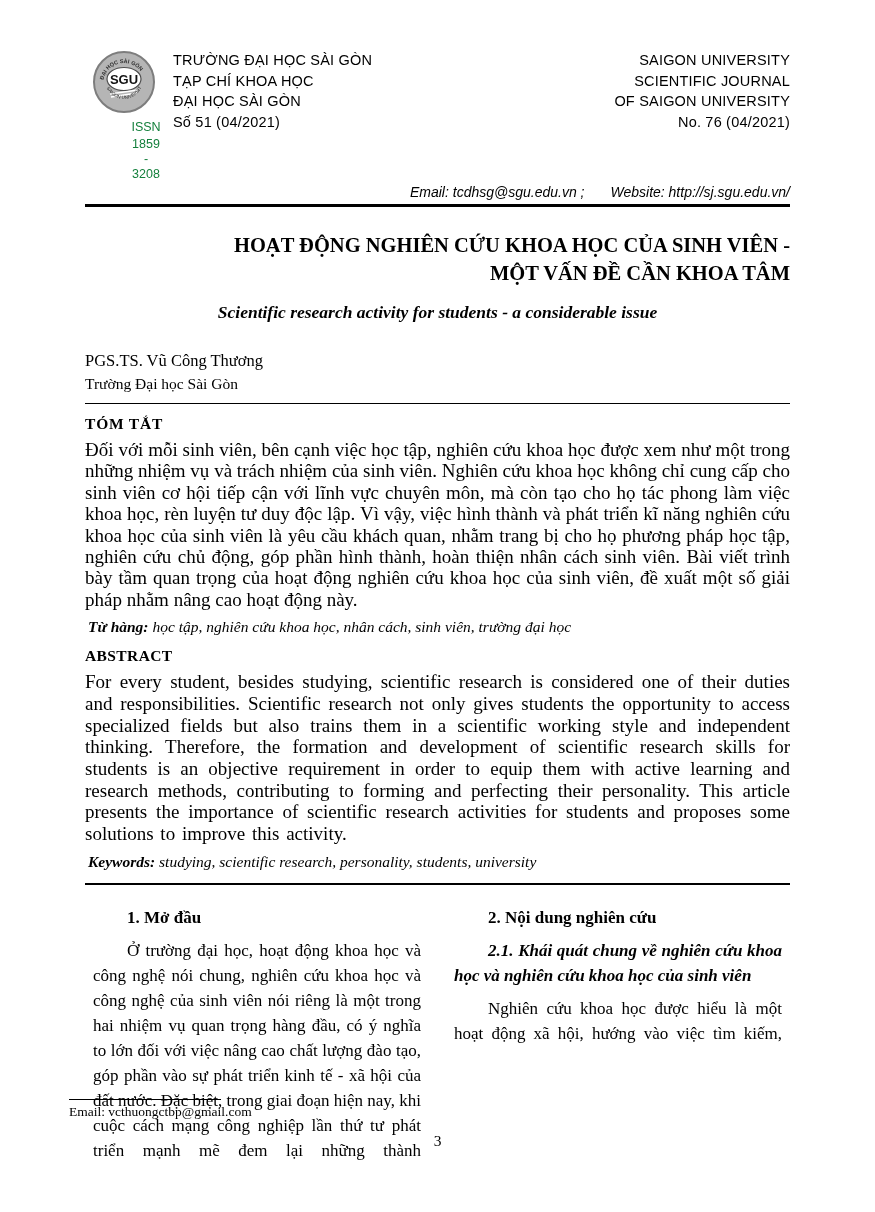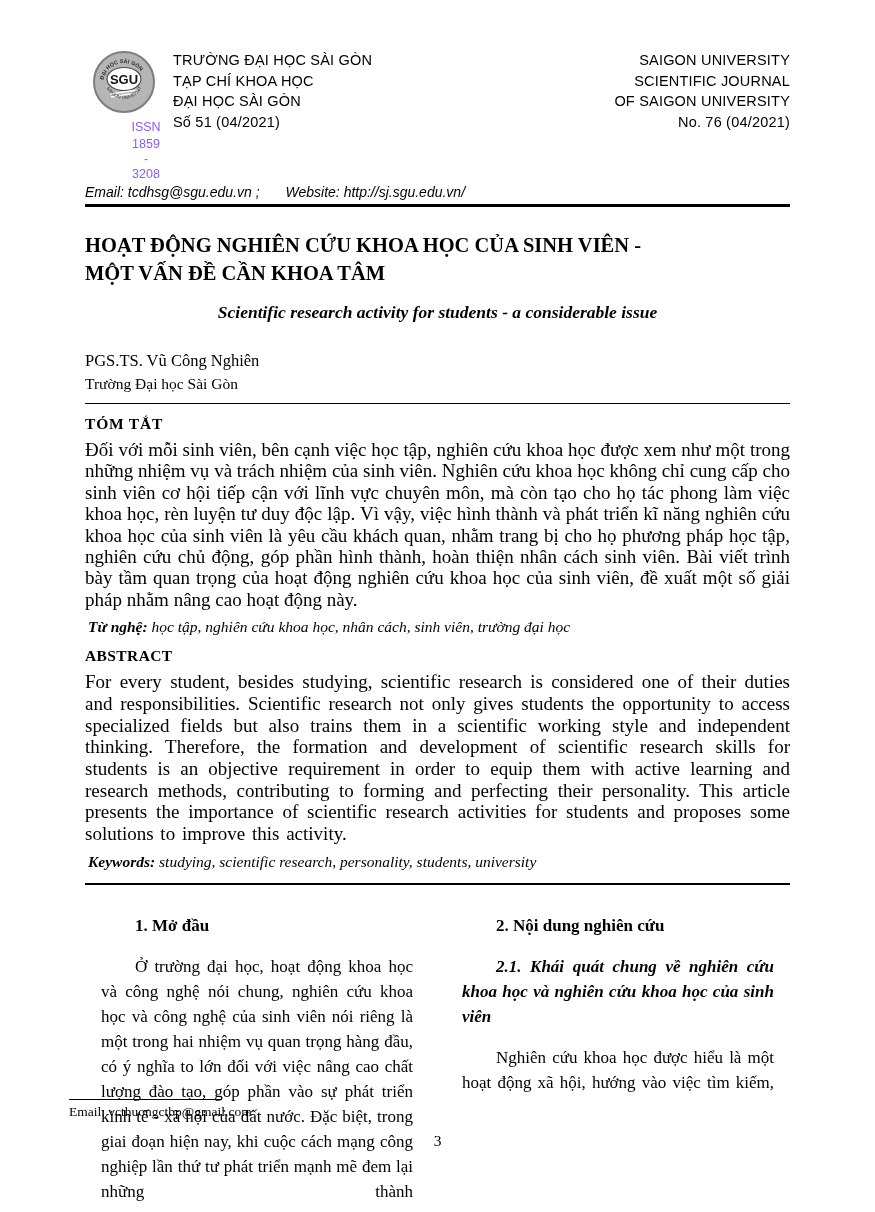--- a/index.html
+++ b/index.html
@@ -10,50 +10,50 @@
     background:#fff;
     box-sizing:border-box;
     padding:50px 85px 0 85px;
     font-family:"Liberation Serif",serif;
     color:#000;
     overflow:hidden;
   }
   
   .hdr{display:flex;align-items:flex-start;}
   .logo-col{width:78px;text-align:center;flex:0 0 78px;}
-  .issn{font-family:"Liberation Sans",sans-serif;font-size:12.5px;line-height:15px;color:#8b5cf6;margin-top:2px;margin-left:44px;}
+  .issn{font-family:"Liberation Sans",sans-serif;font-size:12.5px;line-height:15px;color:#15803d;margin-top:2px;margin-left:44px;}
   .hdr-left{margin-left:10px;}
   .hdr-right{margin-left:auto;text-align:right;}
   .hdr-line{font-family:"Liberation Sans",sans-serif;font-size:14.5px;line-height:20.5px;letter-spacing:.2px;}
   .hdr-bold{font-weight:normal;}
   .contact-line{
-    text-align:left;font-family:"Liberation Sans",sans-serif;
+    text-align:right;font-family:"Liberation Sans",sans-serif;
     font-style:italic;font-size:14px;margin-top:2px;
   }
   .contact-line .gap{display:inline-block;width:26px;}
   .rule-thick{border-bottom:3px solid #000;margin-top:4px;}
   
-  .title-vi{margin-top:24px;text-align:left;font-size:20.5px;font-weight:bold;line-height:28px;}
+  .title-vi{margin-top:24px;text-align:right;font-size:20.5px;font-weight:bold;line-height:28px;}
   .title-vi span{display:block;}
   .title-en{margin-top:15px;text-align:center;font-size:17.5px;font-weight:bold;font-style:italic;}
   
   .author-name{margin-top:28px;font-size:16.5px;}
   .author-affil{margin-top:4px;font-size:15.5px;}
   .rule-thin{border-bottom:1.5px solid #000;margin-top:10px;}
   
   .sec-head{margin-top:11px;font-size:15.5px;font-weight:bold;letter-spacing:.8px;}
   .abs-body{margin-top:6px;font-size:19px;line-height:21.4px;text-align:justify;}
   .abs-body.en{word-spacing:2px;line-height:21.7px;}
   .kw-line{margin-top:8px;font-size:15.5px;font-style:italic;padding-left:3px;}
   .kw-label{font-weight:bold;}
   .rule-mid{border-bottom:2.5px solid #000;margin-top:12px;}
   
   .cols{display:flex;gap:17px;margin-top:12px;}
   .col{flex:1 1 0;font-size:17px;line-height:25px;text-align:justify;}
-  .col p{margin:16px;text-indent:34px;}
+  .col p{margin:8px;text-indent:34px;}
   .col p.noindent{text-indent:0;}
   .col p.cont{text-align-last:justify;}
   .col .h-num{font-weight:bold;}
   .col .h-italic{font-weight:bold;font-style:italic;}
   
   .footnote{position:absolute;left:69px;top:1099px;width:340px;}
   .footnote-rule{width:152px;border-top:1.5px solid #000;}
   .footnote-text{font-size:13.5px;margin-top:4px;}
   .pageno{position:absolute;left:0;top:1132px;width:100%;text-align:center;font-size:15.5px;}
 </style>
@@ -106,28 +106,28 @@
   </div>
 
   <div class="rule-thick"></div>
 
   <h1 class="title-vi" style="margin:24px 0 0 0;">
     <span>HOẠT ĐỘNG NGHIÊN CỨU KHOA HỌC CỦA SINH VIÊN -</span>
     <span>MỘT VẤN ĐỀ CẦN KHOA TÂM</span>
   </h1>
   <div class="title-en">Scientific research activity for students - a considerable issue</div>
 
-  <div class="author-name">PGS.TS. Vũ Công Nghiên</div>
+  <div class="author-name">PGS.TS. Vũ Công Thương</div>
   <div class="author-affil">Trường Đại học Sài Gòn</div>
   <div class="rule-thin"></div>
 
   <div class="sec-head">TÓM TẮT</div>
   <div class="abs-body">Đối với mỗi sinh viên, bên cạnh việc học tập, nghiên cứu khoa học được xem như một trong những nhiệm vụ và trách nhiệm của sinh viên. Nghiên cứu khoa học không chỉ cung cấp cho sinh viên cơ hội tiếp cận với lĩnh vực chuyên môn, mà còn tạo cho họ tác phong làm việc khoa học, rèn luyện tư duy độc lập. Vì vậy, việc hình thành và phát triển kĩ năng nghiên cứu khoa học của sinh viên là yêu cầu khách quan, nhằm trang bị cho họ phương pháp học tập, nghiên cứu chủ động, góp phần hình thành, hoàn thiện nhân cách sinh viên. Bài viết trình bày tầm quan trọng của hoạt động nghiên cứu khoa học của sinh viên, đề xuất một số giải pháp nhằm nâng cao hoạt động này.</div>
   <div class="kw-line">
-    <span class="kw-label">Từ nghệ:</span><span> học tập, nghiên cứu khoa học, nhân cách, sinh viên, trường đại học</span>
+    <span class="kw-label">Từ hàng:</span><span> học tập, nghiên cứu khoa học, nhân cách, sinh viên, trường đại học</span>
   </div>
 
   <div class="sec-head" style="letter-spacing:.4px;">ABSTRACT</div>
   <div class="abs-body en">For every student, besides studying, scientific research is considered one of their duties and responsibilities. Scientific research not only gives students the opportunity to access specialized fields but also trains them in a scientific working style and independent thinking. Therefore, the formation and development of scientific research skills for students is an objective requirement in order to equip them with active learning and research methods, contributing to forming and perfecting their personality. This article presents the importance of scientific research activities for students and proposes some solutions to improve this activity.</div>
   <div class="kw-line">
     <span class="kw-label">Keywords:</span><span> studying, scientific research, personality, students, university</span>
   </div>
 
   <div class="rule-mid"></div>
 

